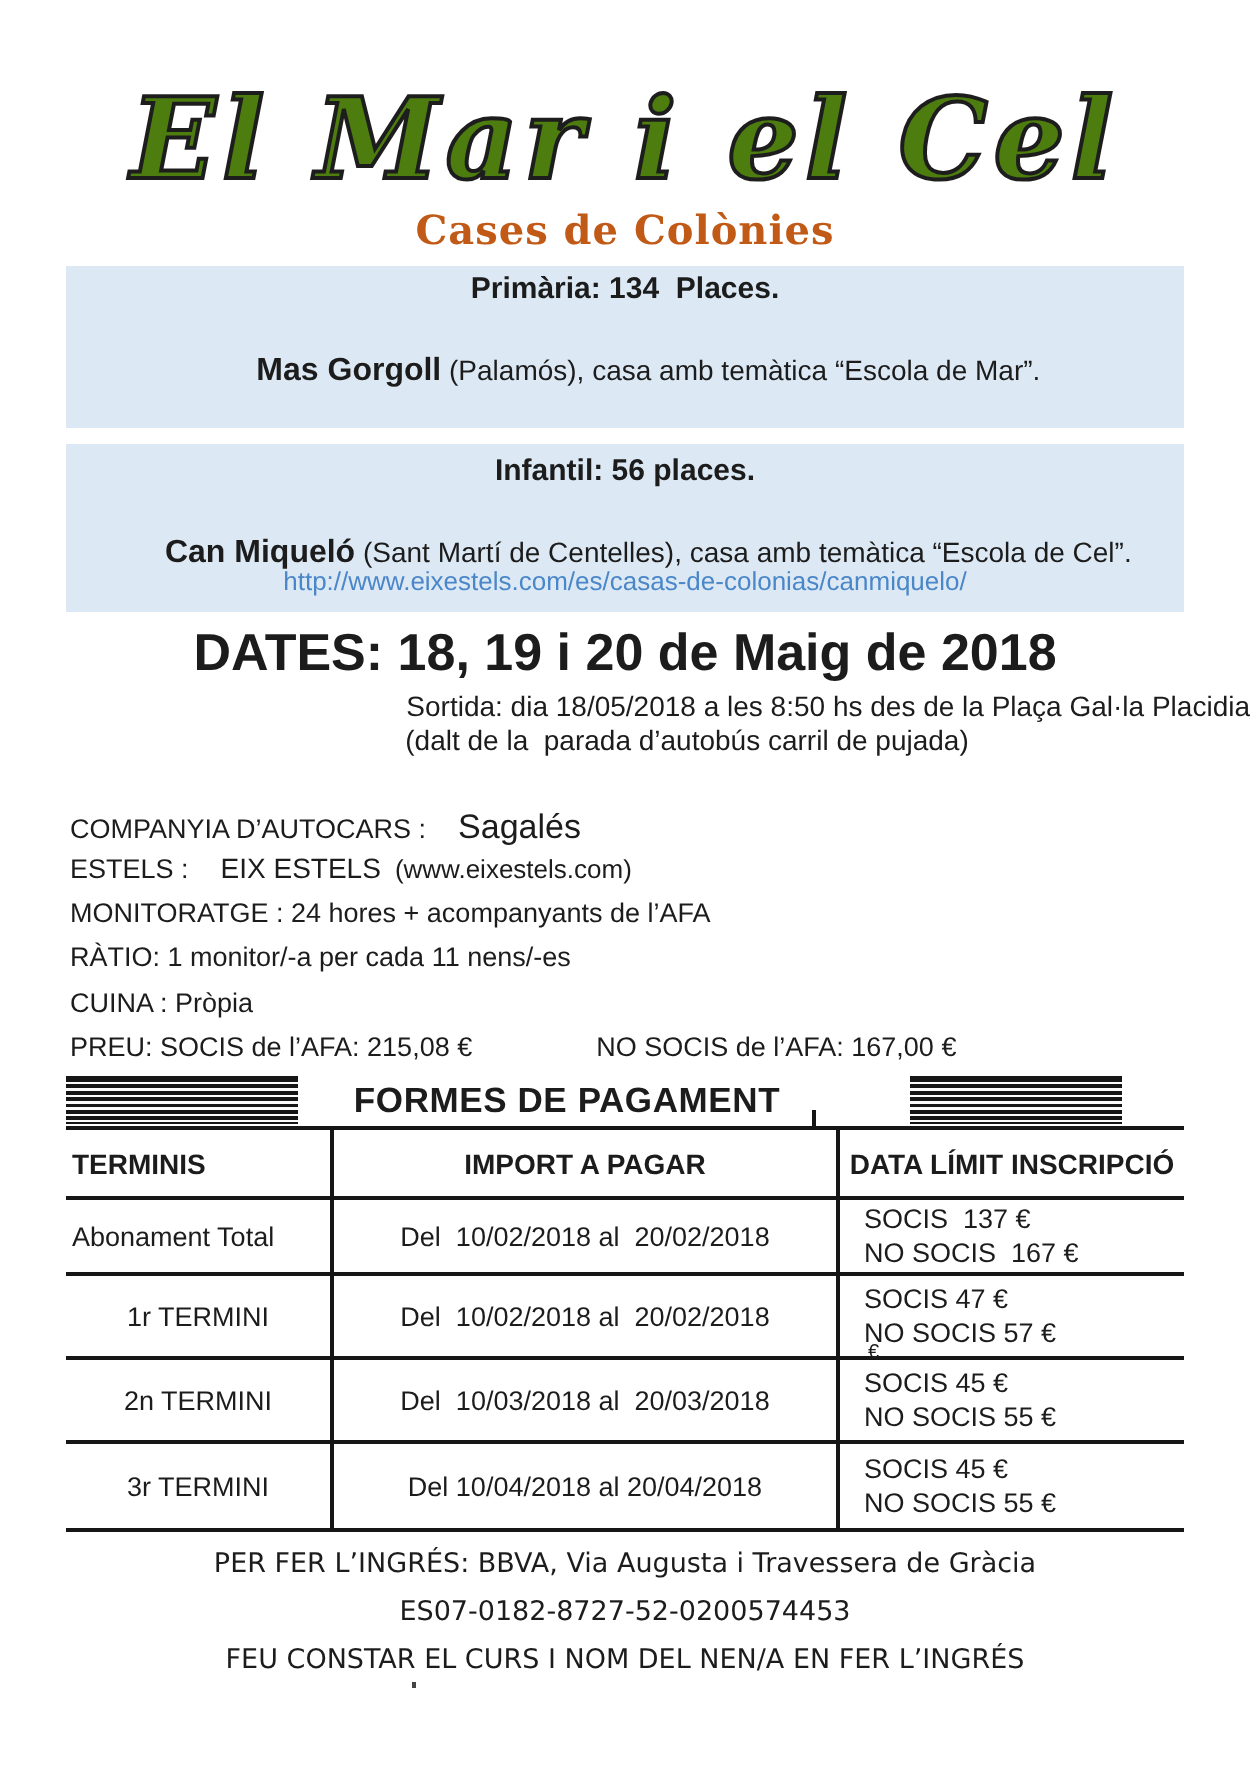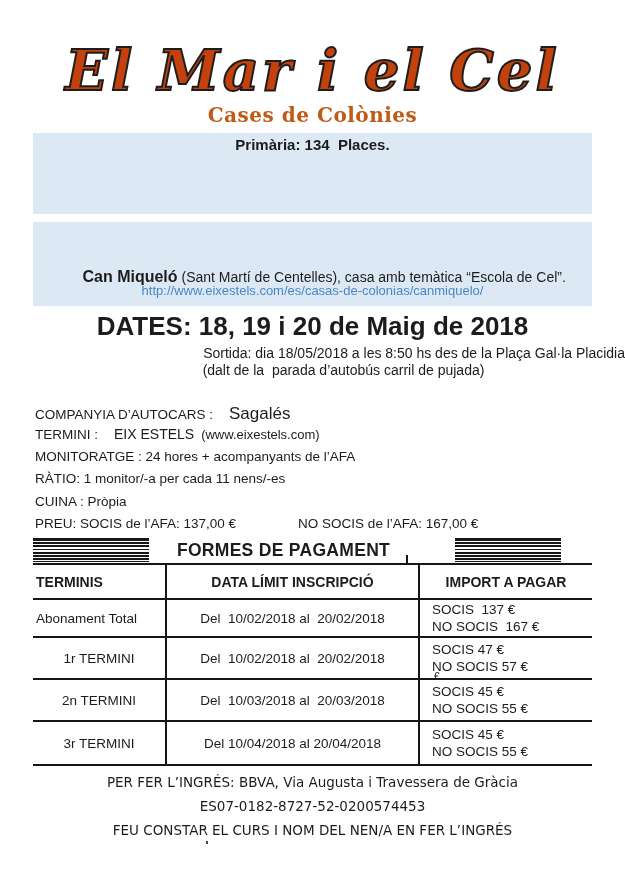--- a/index.html
+++ b/index.html
@@ -8,21 +8,21 @@
     position:relative; width:625px; height:892px; margin:0 auto;
     background:#ffffff; overflow:hidden;
     font-family:"Liberation Sans", sans-serif; color:#1c1c1c;
   }
   
   .main-title {
     position:absolute; top:34px; left:0; width:100%;
     text-align:center;
     font-family:"DejaVu Serif", serif; font-style:italic; font-weight:bold;
     font-size:56px; line-height:72px; letter-spacing:3px;
-    color:#c2410c;
+    color:#4d7c0f;
     -webkit-text-stroke:2px #1d1d1d;
   }
   .sub-title {
     position:absolute; top:103px; left:0; width:100%;
     text-align:center;
     font-family:"DejaVu Serif", serif; font-weight:bold;
     font-size:20px; color:#C15A17; letter-spacing:0.5px;
   }
   
   .info-box { position:absolute; left:33px; width:559px; background:#DCE9F4; }
@@ -99,61 +99,65 @@
 </head>
 <body>
 
 <div class="page">
 
   <div class="main-title">El Mar i el Cel</div>
   <div class="sub-title">Cases de Colònies</div>
 
   <div class="info-box primaria">
     <div class="box-heading" style="top:3px;">Primària: 134  Places.</div>
+    <div class="box-line" style="top:28px;">
+      <span class="house-name">Mas Gorgoll</span><span> (Palamós), casa amb temàtica “Escola de Mar”.</span>
+    </div>
   </div>
 
   <div class="info-box infantil">
+    <div class="box-heading" style="top:5px;">Infantil: 56 places.</div>
     <div class="box-line" style="top:30px;">
       <span class="house-name">Can Miqueló</span><span> (Sant Martí de Centelles), casa amb temàtica “Escola de Cel”.</span>
     </div>
     <a class="box-link" style="top:61px;" href="#">http://www.eixestels.com/es/casas-de-colonias/canmiquelo/</a>
   </div>
 
   <div class="dates-heading">DATES: 18, 19 i 20 de Maig de 2018</div>
   <div class="dates-line" style="top:345px;text-align:right;">Sortida: dia 18/05/2018 a les 8:50 hs des de la Plaça Gal·la Placidia</div>
   <div class="dates-line" style="top:362px;margin-left:31px;">(dalt de la  parada d’autobús carril de pujada)</div>
 
   <div class="details">
     <div class="detail-row">
       <span>COMPANYIA D’AUTOCARS :</span>
       <span class="v-sagales">Sagalés</span>
     </div>
     <div class="detail-row">
-      <span>TERMINI :</span>
+      <span>ESTELS :</span>
       <span class="v-empresa">EIX ESTELS</span>
       <span class="v-web">(www.eixestels.com)</span>
     </div>
     <div class="detail-row">MONITORATGE : 24 hores + acompanyants de l’AFA</div>
     <div class="detail-row">RÀTIO: 1 monitor/-a per cada 11 nens/-es</div>
     <div class="detail-row">CUINA : Pròpia</div>
     <div class="detail-row">
-      <span>PREU: SOCIS de l’AFA: 137,00 €</span>
+      <span>PREU: SOCIS de l’AFA: 215,08 €</span>
       <span class="v-nosocis">NO SOCIS de l’AFA: 167,00 €</span>
     </div>
   </div>
 
   <div class="stripe-bar stripe-left"></div>
   <div class="pay-title">FORMES DE PAGAMENT</div>
   <div class="stripe-bar stripe-right"></div>
   <div class="tick"></div>
 
   <div class="pay-table">
     <div class="cell head c-left">TERMINIS</div>
+    <div class="cell head right c-center">IMPORT A PAGAR</div>
     <div class="cell head mid c-center">DATA LÍMIT INSCRIPCIÓ</div>
-    <div class="cell head right c-center">IMPORT A PAGAR</div>
 
     <div class="cell h-r0 c-left">Abonament Total</div>
     <div class="cell h-r0 mid c-center">Del  10/02/2018 al  20/02/2018</div>
     <div class="cell h-r0 right c-import">
       <span>SOCIS  137 €</span>
       <span>NO SOCIS  167 €</span>
     </div>
 
     <div class="cell h-r1 c-center">1r TERMINI</div>
     <div class="cell h-r1 mid c-center">Del  10/02/2018 al  20/02/2018</div>

